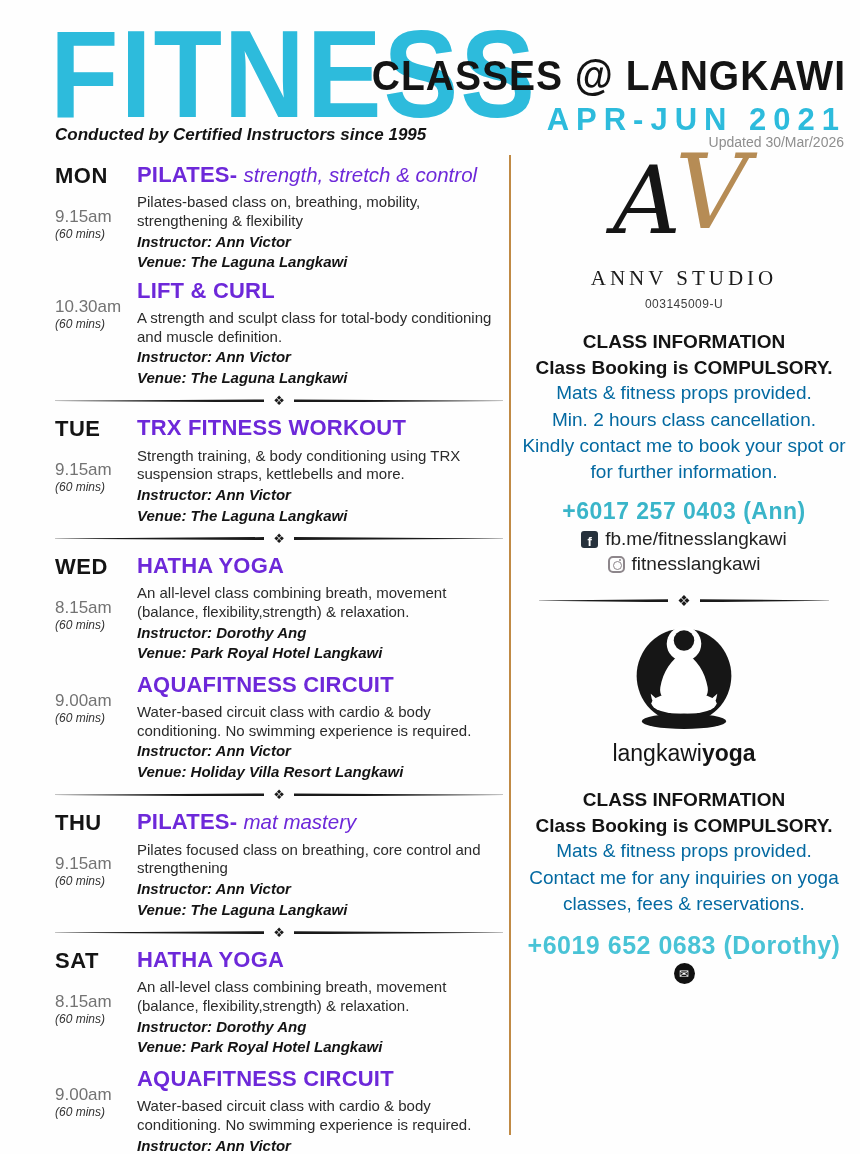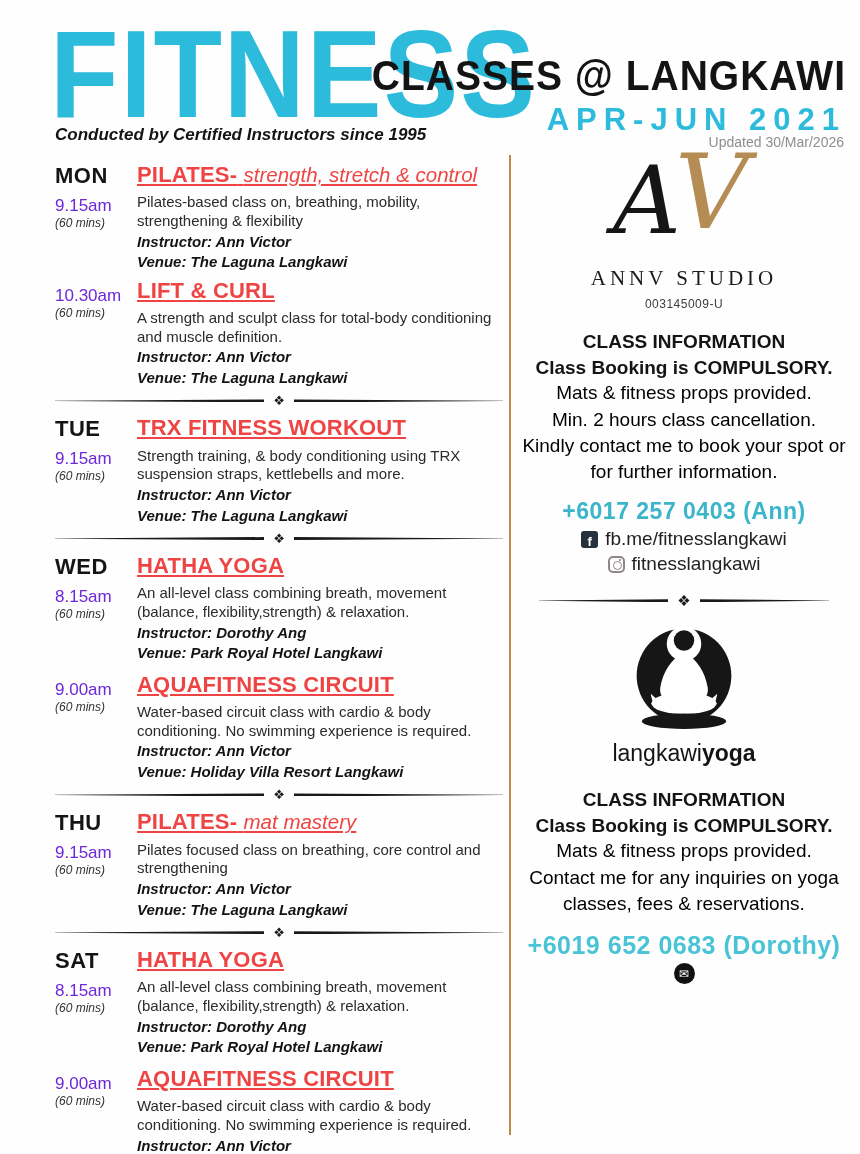--- a/index.html
+++ b/index.html
@@ -18,23 +18,23 @@
   .tagline { position:absolute; left:55px; top:125px; font-style:italic; font-weight:bold; font-size:17px; color:#141414; }
   .updated { position:absolute; right:16px; top:134px; font-size:14px; color:#8e8e8e; }
 
   
   .vrule { position:absolute; left:509px; top:155px; width:2px; height:980px; background:#c08a45; }
 
   
   .schedule { position:absolute; left:55px; top:163px; width:448px; }
   .class-row { display:grid; grid-template-columns:82px 1fr; margin-bottom:7px; }
   .day { font-size:22px; font-weight:bold; letter-spacing:0.5px; color:#141414; }
-  .time { font-size:17px; color:#6d28d9; margin-top:7px; }
+  .time { font-size:17px; color:#737373; margin-top:18px; }
   .dur { font-size:12px; font-style:italic; color:#333; }
-  .ctitle { font-size:22px; font-weight:bold; color:#ef4444; letter-spacing:0.2px; line-height:1.1;text-decoration:underline; }
+  .ctitle { font-size:22px; font-weight:bold; color:#6d28d9; letter-spacing:0.2px; line-height:1.1; }
   .suffix { font-weight:normal; font-style:italic; font-size:20.5px; letter-spacing:0; }
   .cdesc { font-size:15px; line-height:1.25; color:#2b2b2b; margin-top:6px; }
   .cmeta { font-size:15px; font-weight:bold; font-style:italic; color:#141414; line-height:1.3; margin-top:1px; }
 
   .divider { display:flex; align-items:center; margin:4px 0 9px; }
   .divider .seg { flex:1; height:3px; background:#1a1a1a; }
   .divider .seg.l { clip-path:polygon(0 44%, 100% 0, 100% 100%, 0 56%); }
   .divider .seg.r { clip-path:polygon(0 0, 100% 44%, 100% 56%, 0 100%); }
   .divider .glyph { margin:0 9px; font-size:13px; color:#1a1a1a; line-height:1; }
   .sb .divider .glyph { font-size:15px; }
@@ -43,21 +43,21 @@
   .sb { position:absolute; left:521px; top:158px; width:326px; text-align:center; }
 
   .annv { margin-bottom:18px; }
   .mono { position:relative; width:210px; height:104px; margin:0 auto; font-family:"DejaVu Serif", serif; font-style:italic; }
   .mono .a { position:absolute; left:34px; top:-4px; font-size:94px; line-height:1; color:#151515; }
   .mono .v { position:absolute; left:96px; top:-16px; font-size:102px; line-height:1; color:#b68c55; }
   .annv-name { font-family:"Liberation Serif", serif; font-size:21px; letter-spacing:4px; color:#1b1b1b; margin-top:4px; }
   .annv-reg { font-size:12px; letter-spacing:0.5px; color:#3d3d3d; margin-top:6px; }
 
   .info-head { font-size:19px; font-weight:bold; color:#141414; line-height:1.35; }
-  .info-line { font-size:19px; line-height:1.38; color:#000000; }
+  .info-line { font-size:19px; line-height:1.38; color:#0369a1; }
 
   .fees { margin-top:16px; }
   .fee { font-size:19px; color:#222; line-height:1.3; }
   .fee-note { font-size:16px; color:#222; line-height:1.3; }
   .fee-terms { font-size:13.5px; font-style:italic; color:#222; margin-top:2px; }
 
   .phone1 { margin-top:13px; font-size:23px; font-weight:bold; color:#3ab5c9; letter-spacing:0.5px; }
   .phone2 { margin-top:14px; font-size:25px; font-weight:bold; color:#49c3d6; letter-spacing:0.5px; }
   .social-row { display:flex; justify-content:center; align-items:center; gap:7px; font-size:19px; color:#222; margin-top:3px; }
 

